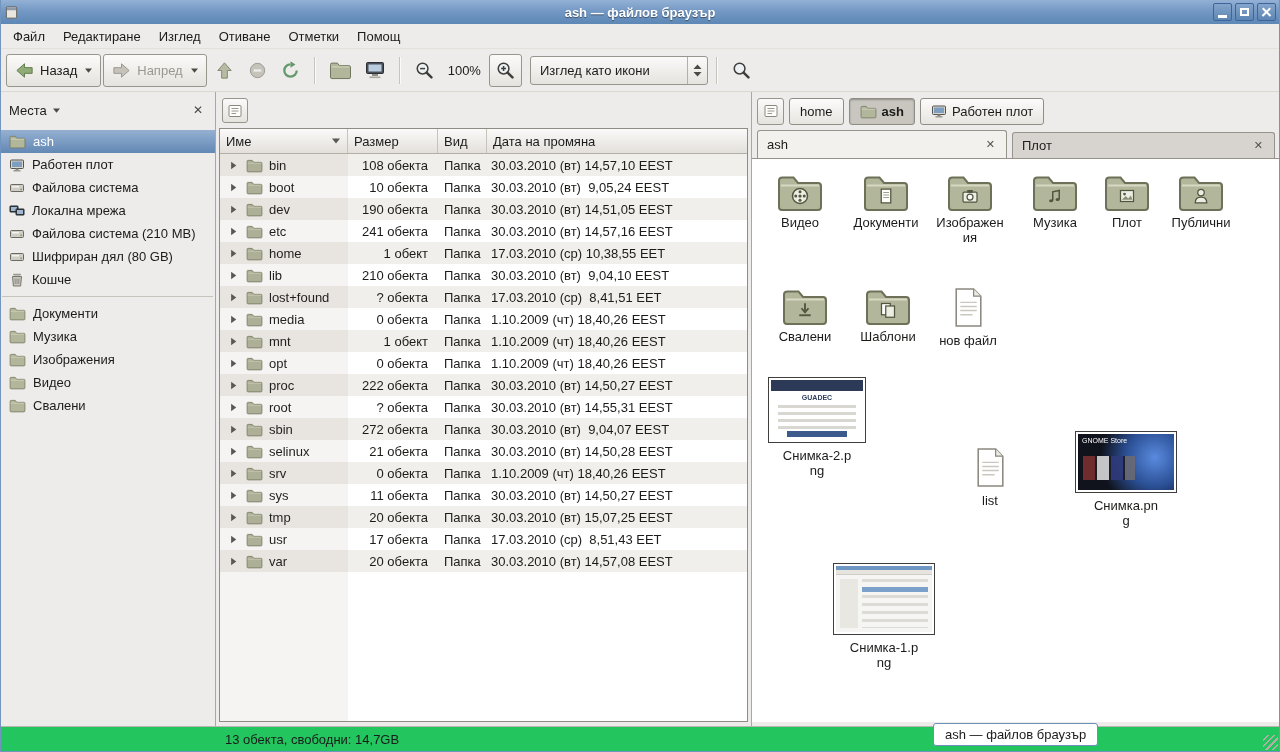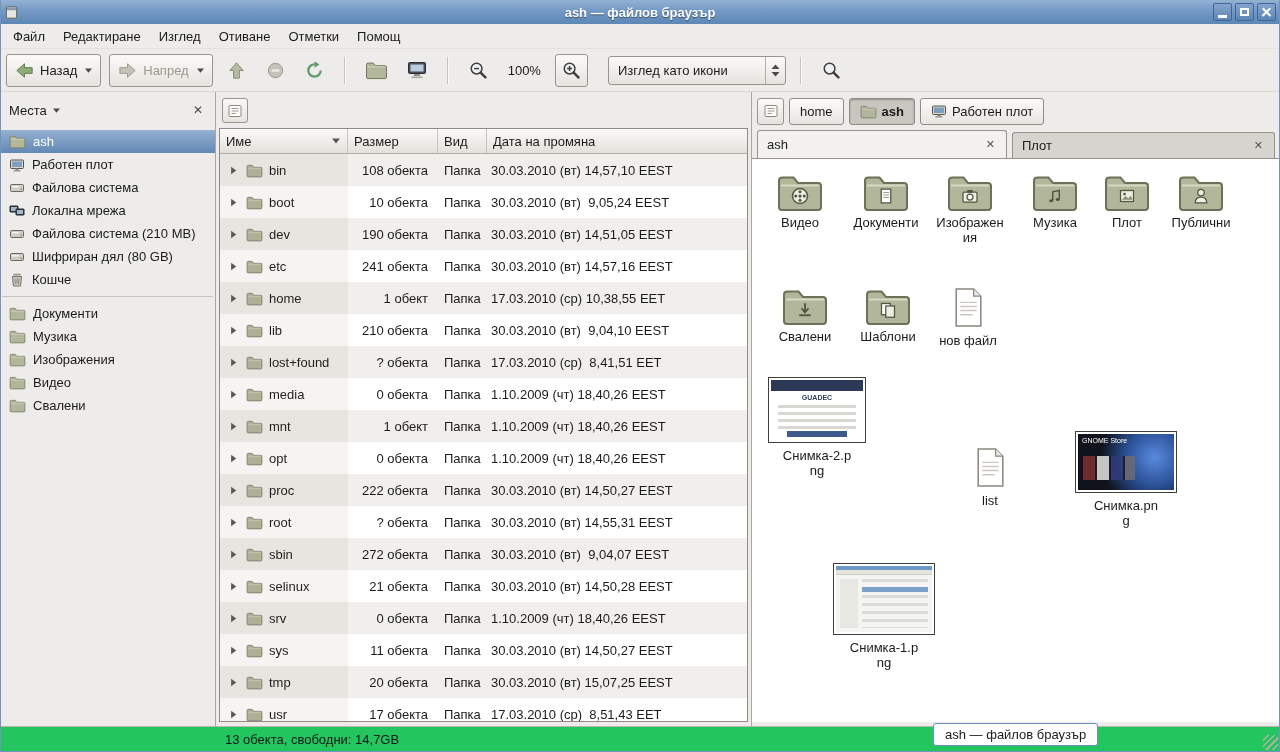--- a/index.html
+++ b/index.html
@@ -22,29 +22,29 @@
   .g-min{width:9px;height:3px;background:#fff;margin-top:9px}
   .g-max{width:9px;height:8px;border:2px solid #fff}
   .g-x1,.g-x2{position:absolute;width:11px;height:2.4px;background:#fff;top:7px;left:3px}
   .g-x1{transform:rotate(45deg)} .g-x2{transform:rotate(-45deg)}
 
   
   .menubar{position:absolute;left:0;top:24px;width:100%;height:25px;display:flex;
     align-items:flex-end;padding-left:4px;border-bottom:1px solid #e3e1dc}
   .menu-item{padding:4px 9px}
   .toolbar{position:absolute;left:0;top:49px;width:100%;height:43px;display:flex;
-    align-items:center;padding:0 6px;gap:8px;border-bottom:1px solid #dbd8d2}
+    align-items:center;padding:0 6px;gap:2px;border-bottom:1px solid #dbd8d2}
   .tbtn{height:33px;display:flex;align-items:center;gap:5px;padding:0 7px;border-radius:3px}
   .tbtn.bordered{border:1px solid #98958d;background:linear-gradient(#fbfaf9,#e5e3de)}
   .tbtn.flat{padding:0 5px}
   .dis{color:#9b988f}
   .dd{line-height:0;margin-left:2px}
   .tsep{width:2px;height:27px;margin:0 6px;background:linear-gradient(90deg,#c7c4be 0 1px,#fbfaf8 1px)}
   .combo{height:29px;display:flex;align-items:center;border:1px solid #98958d;border-radius:3px;
-    background:linear-gradient(#fbfaf9,#e5e3de);padding-left:9px;width:178px;margin-left:12px}
+    background:linear-gradient(#fbfaf9,#e5e3de);padding-left:9px;width:178px;margin-left:6px}
   .combo .spin{margin-left:auto;height:100%;display:flex;align-items:center;
     border-left:1px solid #b3b0a8;padding:0 4px}
   .zoomlbl{padding:0 6px}
 
   
   .side-head{position:absolute;left:0;top:92px;width:215px;height:36px;display:flex;
     align-items:center;padding:0 9px;gap:5px}
   .side-close{margin-left:auto;color:#4a4843;font-size:12px;padding:1px 3px}
   .pane-toggle{position:absolute;left:222px;top:98px;width:26px;height:25px;border:1px solid #98958d;
     border-radius:3px;background:linear-gradient(#fbfaf9,#e5e3de);display:flex;align-items:center;justify-content:center}
@@ -65,21 +65,21 @@
   .sicn{line-height:0;flex:0 0 auto}
 
   
   .middle{position:absolute;left:219px;top:128px;width:529px;height:594px;border:1px solid #8f8c85;background:#fff}
   .thead{display:flex;height:25px;background:linear-gradient(#fbfaf9,#e3e0db);border-bottom:1px solid #b2afa7}
   .hcell{display:flex;align-items:center;padding:0 6px;border-right:1px solid #c6c3bc}
   .h-name{width:128px}.h-size{width:90px}.h-type{width:49px}.h-date{flex:1;border-right:none}
   .h-name .sort{margin-left:auto;line-height:0}
   .tree-body{position:absolute;left:0;top:25px;right:0;bottom:0;background:#fff;overflow:hidden}
   .name-band{position:absolute;left:0;top:0;width:128px;height:100%;background:rgba(110,102,84,.07);pointer-events:none;z-index:3}
-  .trow{display:flex;height:32px;align-items:center}
+  .trow{display:flex;height:22px;align-items:center}
   .trow:nth-child(odd){background:#f1efeb}
   .c-name{width:128px;display:flex;align-items:center;height:100%}
   .expander{margin-left:8px;line-height:0}
   .c-name .sicn{margin-left:7px}
   .c-name .fname{margin-left:6px}
   .c-size{width:90px;text-align:right;padding-right:10px}
   .c-type{width:49px;padding-left:6px}
   .c-date{flex:1;padding-left:4px;white-space:pre}
 
   

